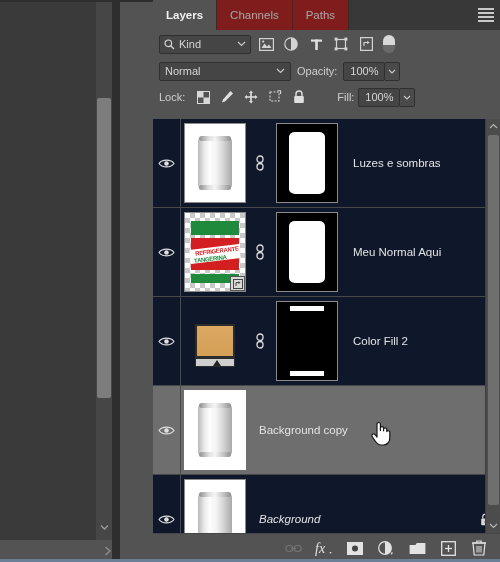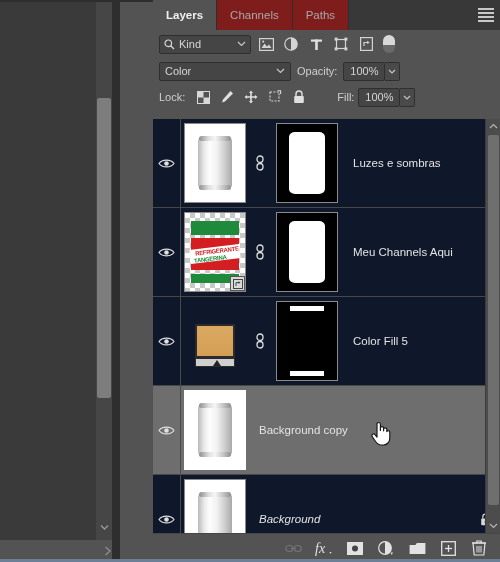--- a/index.html
+++ b/index.html
@@ -388,21 +388,21 @@
           <rect x="0.6" y="0.6" width="11.8" height="12.8" stroke="#d3d3d3" stroke-width="1.2" fill="none"></rect>
           <path d="M4 9 L4 5.5 L8.5 5.5" stroke="#d3d3d3" stroke-width="1.2" fill="none"></path>
           <path d="M7.2 3.8 L9.6 5.5 L7.2 7.2 Z" fill="#d3d3d3"></path>
         </svg>
       </div>
       <div class="toggle-knob"></div>
     </div>
 
     <div class="blend-row">
       <div class="blend-select">
-        <span class="lbl">Color</span>
+        <span class="lbl">Normal</span>
         <span>
           <svg width="9" height="6" viewBox="0 0 9 6">
               <path d="M1 1 L4.5 4.5 L8 1" stroke="#c8c8c8" stroke-width="1.2" fill="none"></path>
             </svg>
         </span>
       </div>
       <span class="mini-label">Opacity:</span>
       <div style="display:flex;">
         <div class="num-field">100%</div>
         <div class="num-stepper">
@@ -514,21 +514,21 @@
           <svg width="10" height="16" viewBox="0 0 10 16">
             <rect x="2" y="1" width="6" height="6.5" rx="3" stroke="#dcdcdc" stroke-width="1.3" fill="none"></rect>
             <rect x="2" y="8.5" width="6" height="6.5" rx="3" stroke="#dcdcdc" stroke-width="1.3" fill="none"></rect>
           </svg>
         </div>
         <div class="mask-cell">
           <div class="mask">
             <div class="mask-can"></div>
           </div>
         </div>
-        <div class="name-cell">Meu Channels Aqui</div>
+        <div class="name-cell">Meu Normal Aqui</div>
       </div>
 
       <div class="row">
         <div class="eye-cell">
           <svg width="17" height="11" viewBox="0 0 17 11">
             <path d="M1 5.5 C4 1 13 1 16 5.5 C13 10 4 10 1 5.5 Z" stroke="#e0e0e0" stroke-width="1.1" fill="none"></path>
             <circle cx="8.5" cy="5.5" r="2.3" fill="#e0e0e0"></circle>
           </svg>
         </div>
         <div class="thumb-cell">
@@ -541,21 +541,21 @@
             <rect x="2" y="1" width="6" height="6.5" rx="3" stroke="#dcdcdc" stroke-width="1.3" fill="none"></rect>
             <rect x="2" y="8.5" width="6" height="6.5" rx="3" stroke="#dcdcdc" stroke-width="1.3" fill="none"></rect>
           </svg>
         </div>
         <div class="mask-cell">
           <div class="mask">
             <div class="mask-bar-top"></div>
             <div class="mask-bar-bot"></div>
           </div>
         </div>
-        <div class="name-cell">Color Fill 5</div>
+        <div class="name-cell">Color Fill 2</div>
       </div>
 
       <div class="row selected">
         <div class="eye-cell">
           <svg width="17" height="11" viewBox="0 0 17 11">
             <path d="M1 5.5 C4 1 13 1 16 5.5 C13 10 4 10 1 5.5 Z" stroke="#e0e0e0" stroke-width="1.1" fill="none"></path>
             <circle cx="8.5" cy="5.5" r="2.3" fill="#e0e0e0"></circle>
           </svg>
         </div>
         <div class="thumb-cell">

